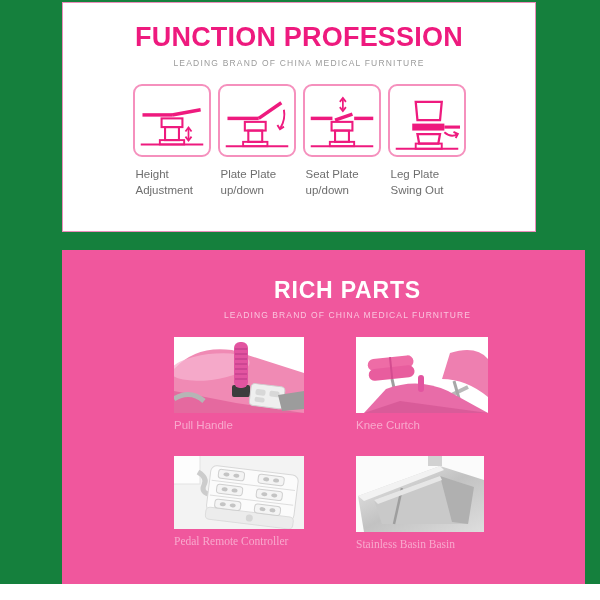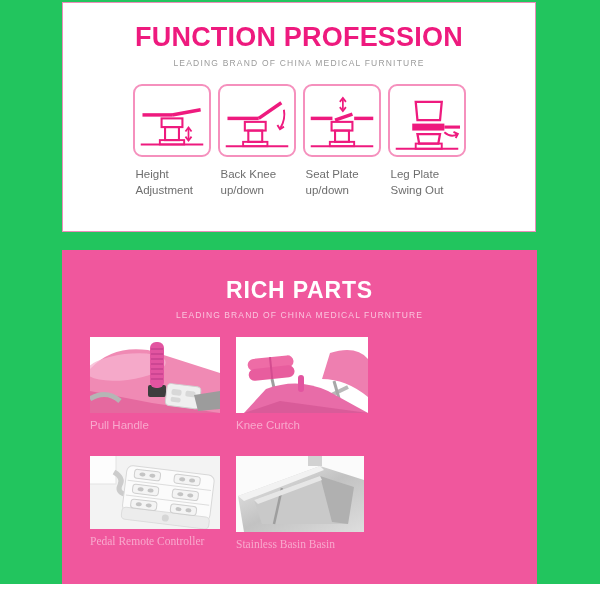--- a/index.html
+++ b/index.html
@@ -1,17 +1,17 @@
 <!DOCTYPE html>
 <html><head>
 <meta charset="utf-8">
 <style>
   html,body{margin:0;padding:0;background:#ffffff;}
   .canvas{
-    position:relative;width:600px;height:584px;background:#22c55e;overflow:hidden;
+    position:relative;width:600px;height:584px;background:#15803d;overflow:hidden;
     font-family:"Liberation Sans", sans-serif;
   }
   
   .top-panel{
     position:absolute;left:62px;top:2px;width:474px;height:230px;
     border:1px solid #ec8cbb;background:#ffffff;box-sizing:border-box;
   }
   .fp-title{
     margin-top:19px;text-align:center;font-size:27px;font-weight:bold;
     color:#ee1a7e;letter-spacing:0.2px;
@@ -26,35 +26,35 @@
   .icon-box{
     height:73px;border:2px solid #f590bd;border-radius:9px;box-sizing:border-box;
     display:flex;align-items:center;justify-content:center;background:#ffffff;
   }
   .feature-label{
     margin-top:9px;padding-left:3px;font-size:11.5px;color:#6e6e6e;line-height:1.4;
   }
   .feature-label span{display:block;}
   
   .pink-panel{
-    position:absolute;left:62px;top:250px;width:475px;height:350px;background:#f0579d;
+    position:absolute;left:62px;top:250px;width:475px;height:350px;background:#f0579d;padding-left:48px;
   }
   .rp-title{
     padding-top:27px;text-align:center;font-size:23px;font-weight:bold;
     color:#ffffff;letter-spacing:0.8px;
   }
   .rp-subtitle{
     margin-top:6px;text-align:center;font-size:8.5px;color:#fac4dd;letter-spacing:1.1px;
   }
   .parts-row{
     display:flex;gap:16px;margin-left:28px;
   }
   .parts-row.row1{margin-top:17px;}
   .parts-row.row2{margin-top:23px;font-family:Liberation Serif, serif;}
-  .part{display:block;}
+  .part{display:block;margin-left:36px;}
   .part-photo{
     background:#ffffff;overflow:hidden;line-height:0;
   }
   .part-photo svg{display:block;}
   .part-label{
     margin-top:6px;font-size:11.5px;color:#f8a9cd;line-height:1.2;
   }
 </style>
 </head>
 <body>
@@ -94,21 +94,21 @@
             <line x1="40" y1="31" x2="66" y2="13" stroke-width="4"></line>
             <path d="M69 21 Q71 32 65 42" stroke-width="2.2"></path>
             <polyline points="61.5,38.5 64.5,43.5 69,40.5" stroke-width="2.2"></polyline>
             <rect x="24" y="35" width="24" height="10" stroke-width="2.4"></rect>
             <rect x="28" y="45" width="16" height="13" stroke-width="2.4"></rect>
             <rect x="22" y="58" width="28" height="5" stroke-width="2.2"></rect>
             <line x1="2" y1="63" x2="74" y2="63" stroke-width="2.4"></line>
           </svg>
         </div>
         <div class="feature-label">
-          <span>Back Knee</span>
+          <span>Plate Plate</span>
           <span>up/down</span>
         </div>
       </div>
 
       <div class="feature">
         <div class="icon-box">
           <svg width="66" height="60" viewBox="0 0 76 68" fill="none" stroke="#ee1a7e">
             <line x1="39" y1="9" x2="39" y2="21" stroke-width="2"></line>
             <polyline points="35.5,12 39,7.5 42.5,12" stroke-width="2"></polyline>
             <polyline points="35.5,18 39,22.5 42.5,18" stroke-width="2"></polyline>

